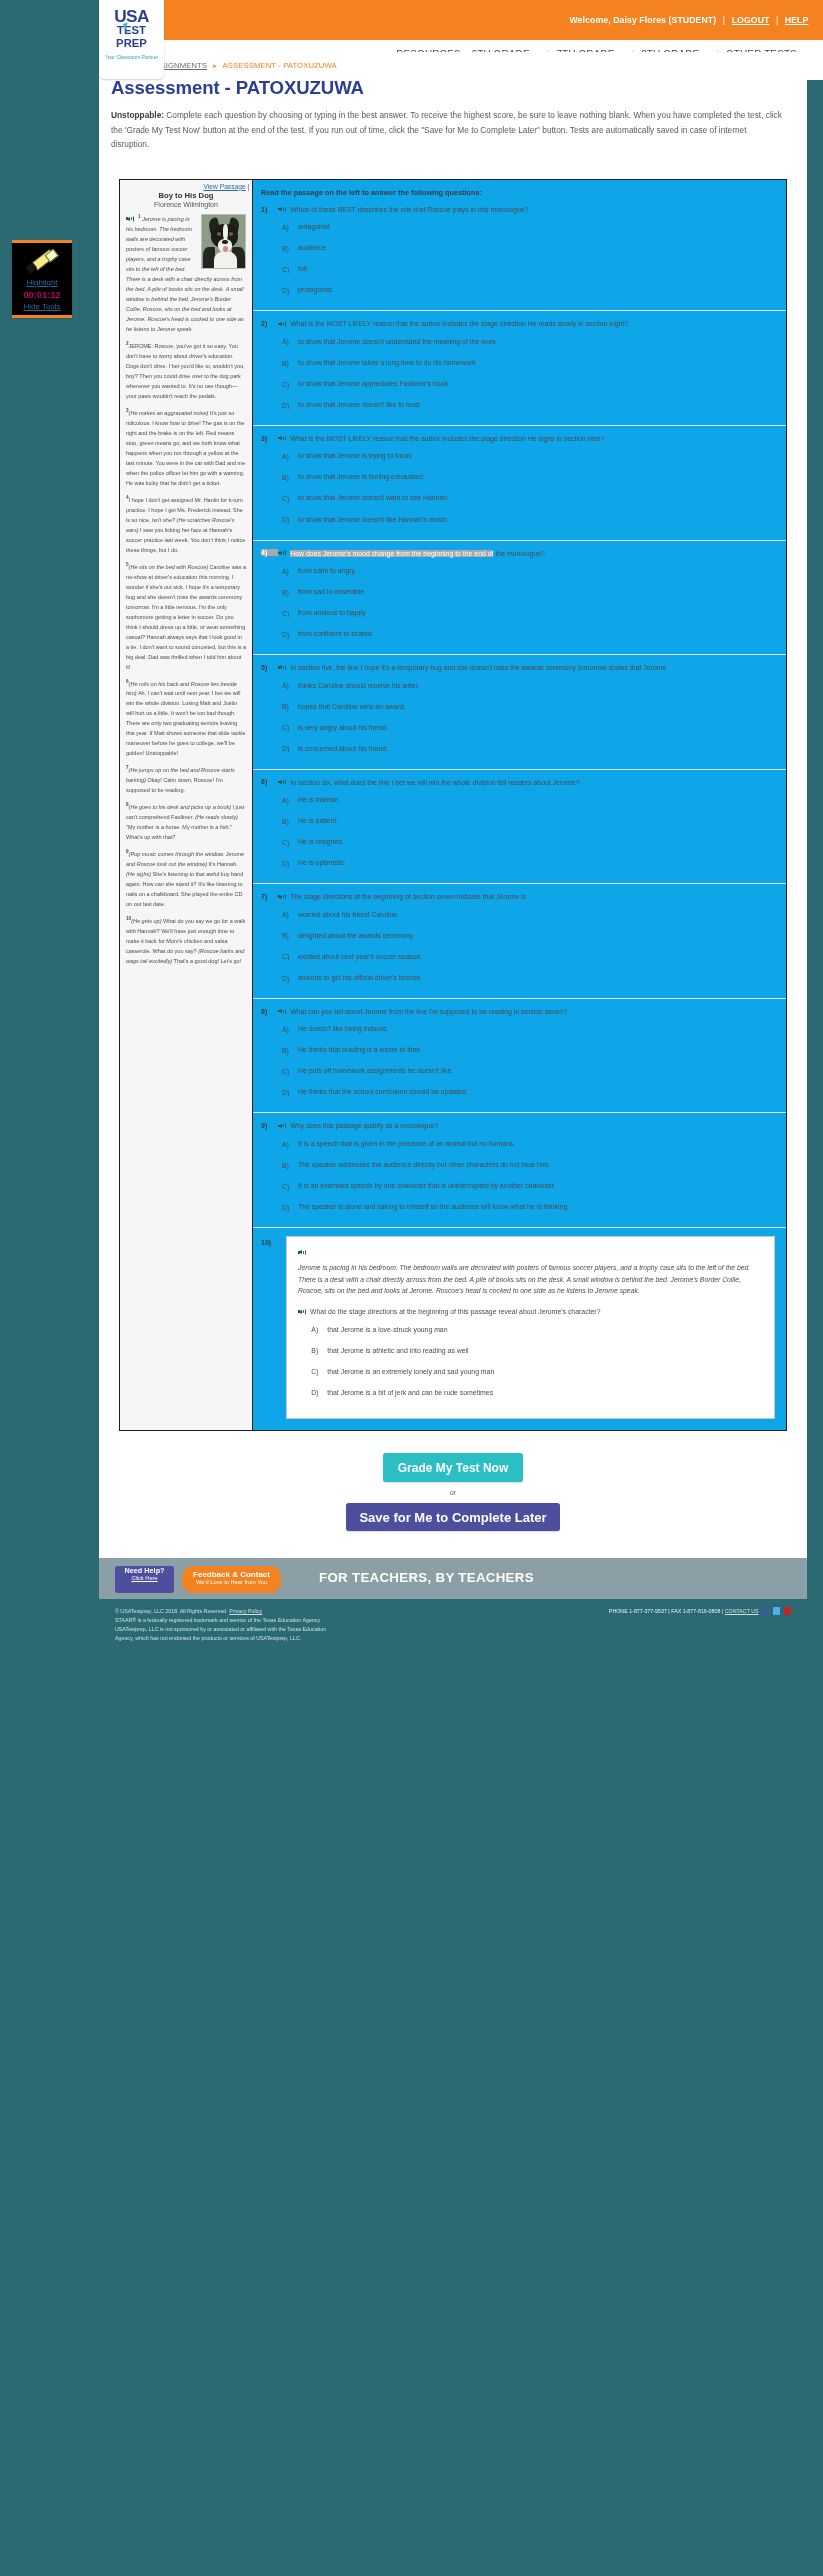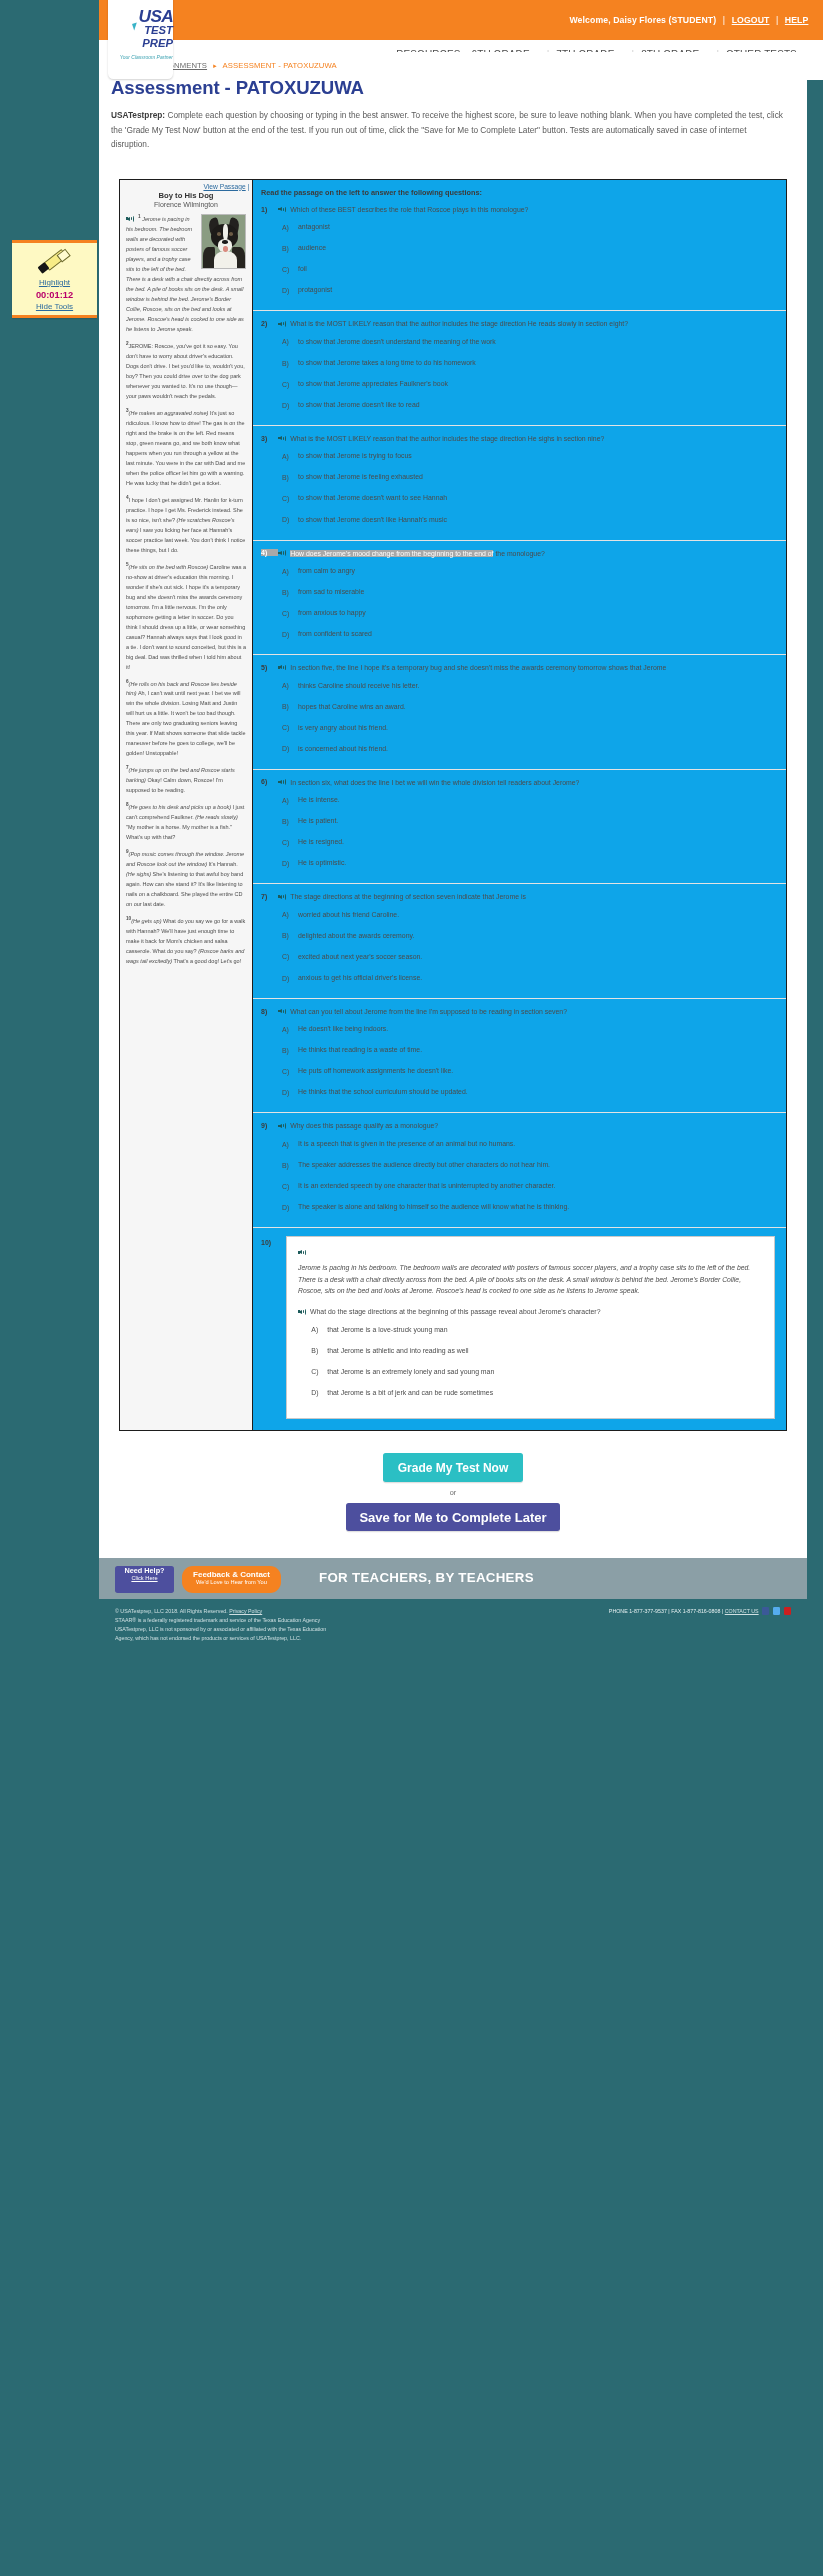--- a/index.html
+++ b/index.html
@@ -38,26 +38,25 @@
   }
   .nav-inner .res-label { font-weight:normal; margin-right:4px; }
   .nav-inner .nav-item { margin:0 1.3px; cursor:pointer; }
   .nav-inner .nav-pipe { color:#cfcfcf; margin:0 2.7px; }
   .caret { color:#f58220; font-size:7.3px; }
 
   .orange-rule {
     position:absolute; left:226px; top:79px; right:16px; height:1.3px; background:#f58220;
   }
   .logo-box {
-    position:absolute; left:108px; top:-1.3px; width:65px; height:80px;
+    position:absolute; left:99px; top:-1.3px; width:65px; height:80px;
     background:#fff; border-radius:0 0 5.3px 5.3px;
     box-shadow:0 0.7px 2px rgba(0,0,0,.18);
     z-index:5;
-    text-align:right;
-    font-style:italic;
+    text-align:center;
   }
   .logo-usa {
     font-size:17.3px; font-weight:bold; color:#2b3f92; line-height:1;
     margin-top:9.3px; letter-spacing:-0.7px;
   }
   .logo-test { font-size:11.3px; font-weight:bold; color:#2b3f92; line-height:1; }
   .logo-prep { font-size:11.3px; font-weight:bold; color:#2b3f92; line-height:1.1; }
   .logo-tag { font-size:5px; color:#39a0b0; margin-top:4.7px; }
   .logo-cursor {
     position:absolute; left:25px; top:24px; width:0;height:0;
@@ -80,22 +79,22 @@
     margin:6.7px 0 9.3px 12px; letter-spacing:-0.1px;
   }
   .instructions {
     font-size:8.3px; line-height:1.75; color:#5b5b5b;
     margin:0 20px 0 12px;
   }
   .instructions b { color:#3c3c3c; }
 
   
   .tools {
-    position:absolute; left:-87px; top:188px; width:85px;
-    background:#fef9c3; border-top:3.3px solid #f58220; border-bottom:3.3px solid #f58220;
+    position:absolute; left:-87px; top:188px; width:60px;
+    background:#000000; border-top:3.3px solid #f58220; border-bottom:3.3px solid #f58220;
     text-align:center; padding:4px 0 3.3px 0; z-index:6;
     box-shadow:0 0.7px 1.3px rgba(0,0,0,.15);
   }
   .hl-icon { margin:2.7px auto 1.3px auto; width:37px; height:27px; position:relative; }
   .hl-body {
     position:absolute; left:8px; top:5.3px; width:22.6px; height:10px;
     background:#f7ec86; border:1px solid #6d6a2a;
     transform:rotate(-38deg); border-radius:1.3px;
   }
   .hl-tip {
@@ -285,21 +284,21 @@
       <a href="#">HOME</a>
       <span class="arrow">▸</span>
       <a href="#">ASSIGNMENTS</a>
       <span class="arrow">▸</span>
       <span class="current">ASSESSMENT - PATOXUZUWA</span>
     </div>
 
     <h1 class="page-title">Assessment - PATOXUZUWA</h1>
 
     <div class="instructions">
-      <b>USATestprep:</b><span> Complete each question by choosing or typing in the best answer. To receive the highest score, be sure to leave nothing blank. When you have completed the test, click the 'Grade My Test Now' button at the end of the test. If you run out of time, click the "Save for Me to Complete Later" button. Tests are automatically saved in case of internet disruption.</span>
+      <b>Unstoppable:</b><span> Complete each question by choosing or typing in the best answer. To receive the highest score, be sure to leave nothing blank. When you have completed the test, click the 'Grade My Test Now' button at the end of the test. If you run out of time, click the "Save for Me to Complete Later" button. Tests are automatically saved in case of internet disruption.</span>
     </div>
 
     <div class="test-wrap">
 
       <div class="passage-col">
         <div class="view-passage">
           <a href="#">View Passage</a>
           <span>|</span>
         </div>
         <div class="passage-title">Boy to His Dog</div>

